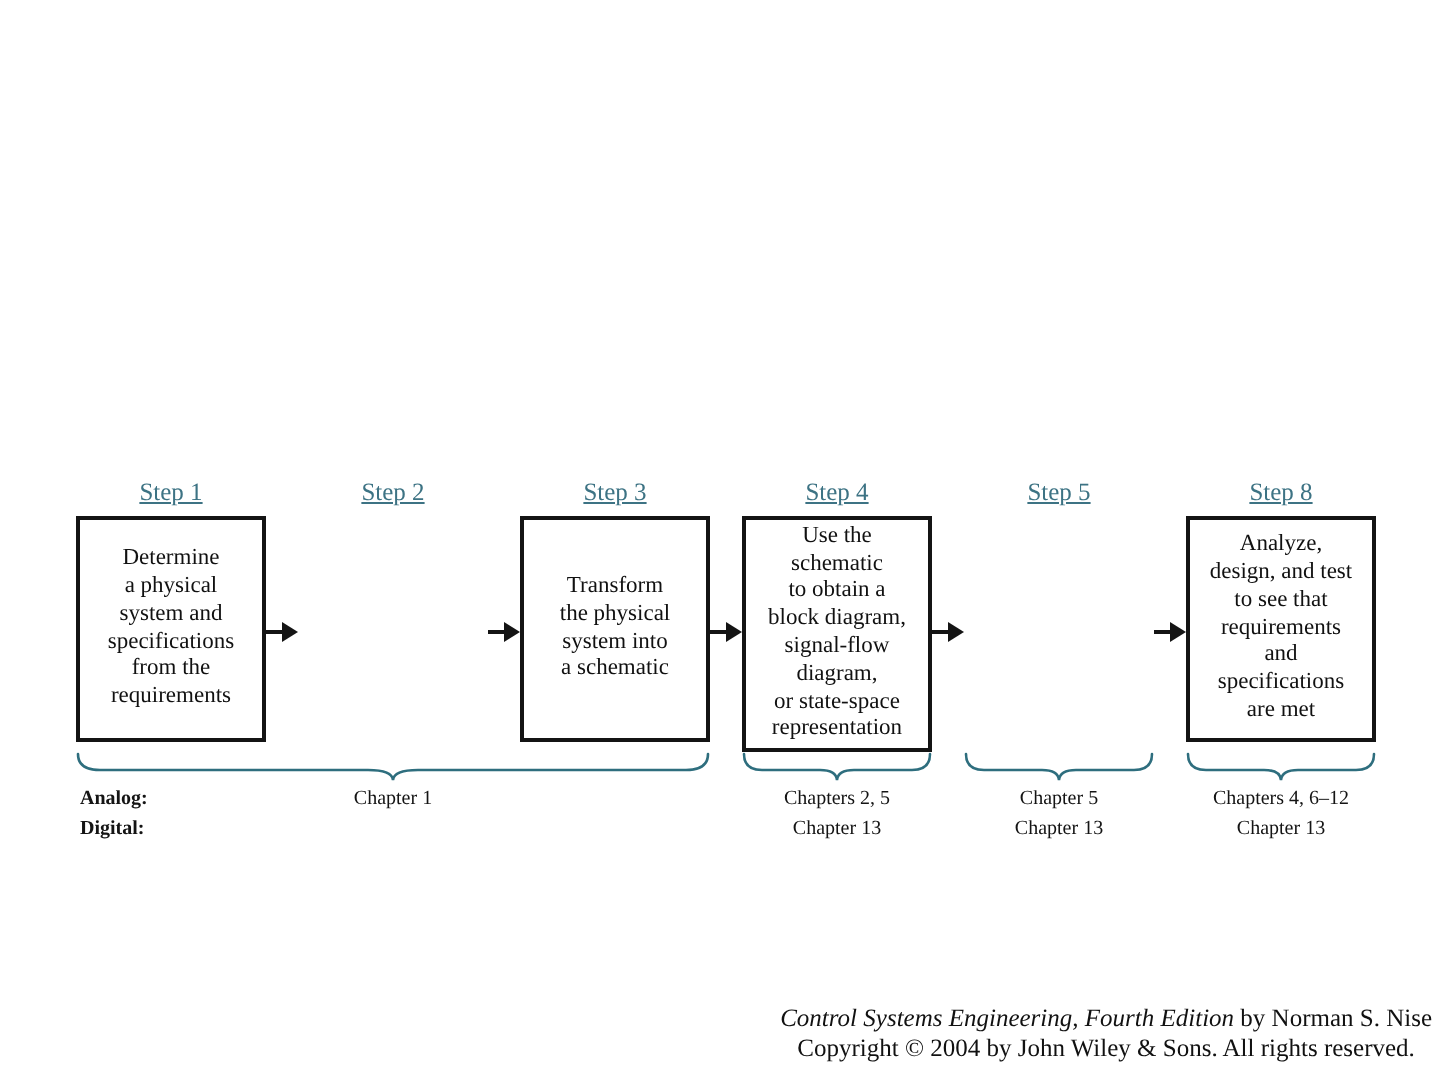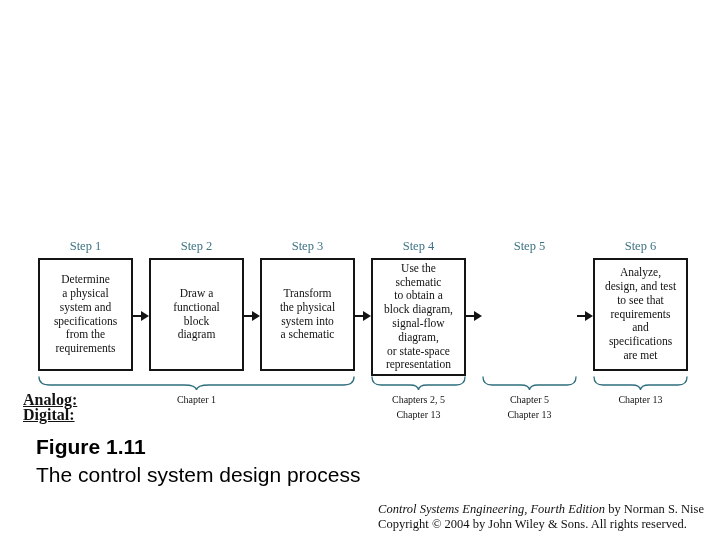--- a/index.html
+++ b/index.html
@@ -5,21 +5,21 @@
   html, body { margin:0; padding:0; }
   body {
     width:720px; height:540px; background:#ffffff; position:relative;
     overflow:hidden; font-family:"Liberation Serif", serif; color:#111;
   }
   .abs { position:absolute; }
 
   
   .step-label {
     position:absolute; top:239px; width:95px; height:15px;
-    font-size:12.5px; color:#3d7384; text-align:center;
+    font-size:12.5px; color:#3d7384; text-align:center;text-decoration:underline;
   }
 
   
   .step-box {
     position:absolute; top:258px; width:95px; height:113px;
     box-sizing:border-box; border:2px solid #141414; background:#ffffff;
     display:flex; align-items:center; justify-content:center;
     text-align:center; font-size:11.5px; line-height:13.8px;
   }
   .step-box.tall { height:118px; }
@@ -37,62 +37,56 @@
 
   
   .brace { position:absolute; top:377px; overflow:visible; }
 
   
   .chapter-group {
     position:absolute; top:392px; text-align:center;
     font-size:10px; line-height:15px; color:#141414;
   }
   .analog-digital {
-    position:absolute; left:23px; font-size:16px; line-height:15px; font-weight:bold; color:#141414;text-decoration:underline;
+    position:absolute; left:40px; font-size:10px; line-height:15px; font-weight:bold; color:#141414;
   }
 
   
   .caption {
     position:absolute; left:36px; top:433px;
     font-family:"Liberation Sans", sans-serif; font-size:21px; line-height:28px; color:#000;
   }
   .caption-number { font-weight:bold; }
 
   
   .credit {
-    position:absolute; right:16px; top:502px; text-align:left;
+    position:absolute; right:4px; top:502px; text-align:center;
     font-size:12.5px; line-height:15px; color:#111;
   }
   .credit .ital { font-style:italic; }
 </style>
 </head>
 <body>
 
 <div class="abs" style="left:0;top:0;width:720px;height:540px;">
 
   <div class="step-label" style="left:38px">Step 1</div>
   <div class="step-label" style="left:149px">Step 2</div>
   <div class="step-label" style="left:260px">Step 3</div>
   <div class="step-label" style="left:371px">Step 4</div>
   <div class="step-label" style="left:482px">Step 5</div>
-  <div class="step-label" style="left:593px">Step 6</div>
+  <div class="step-label" style="left:593px">Step 8</div>
 
   <div class="step-box" style="left:38px">
       <span class="step-text">Determine
 a physical
 system and
 specifications
 from the
 requirements</span>
-    </div>
-  <div class="step-box" style="left:149px">
-      <span class="step-text">Draw a
-functional
-block
-diagram</span>
     </div>
   <div class="step-box tall" style="left:371px">
       <span class="step-text">Use the
 schematic
 to obtain a
 block diagram,
 signal-flow
 diagram,
 or state-space
 representation</span>
@@ -140,26 +134,23 @@
   </div>
   <div class="chapter-group" style="left:361px;width:115px">
     <div>Chapters 2, 5</div>
     <div>Chapter 13</div>
   </div>
   <div class="chapter-group" style="left:472px;width:115px">
     <div>Chapter 5</div>
     <div>Chapter 13</div>
   </div>
   <div class="chapter-group" style="left:583px;width:115px">
+    <div>Chapters 4, 6–12</div>
     <div>Chapter 13</div>
   </div>
 
-  <div class="caption">
-    <div class="caption-number">Figure 1.11</div>
-    <div class="caption-title">The control system design process</div>
-  </div>
 
   <div class="credit">
     <div><span class="ital">Control Systems Engineering, Fourth Edition</span><span> by Norman S. Nise</span></div>
     <div>Copyright © 2004 by John Wiley &amp; Sons. All rights reserved.</div>
   </div>
 
 </div>
 
 </body></html>

